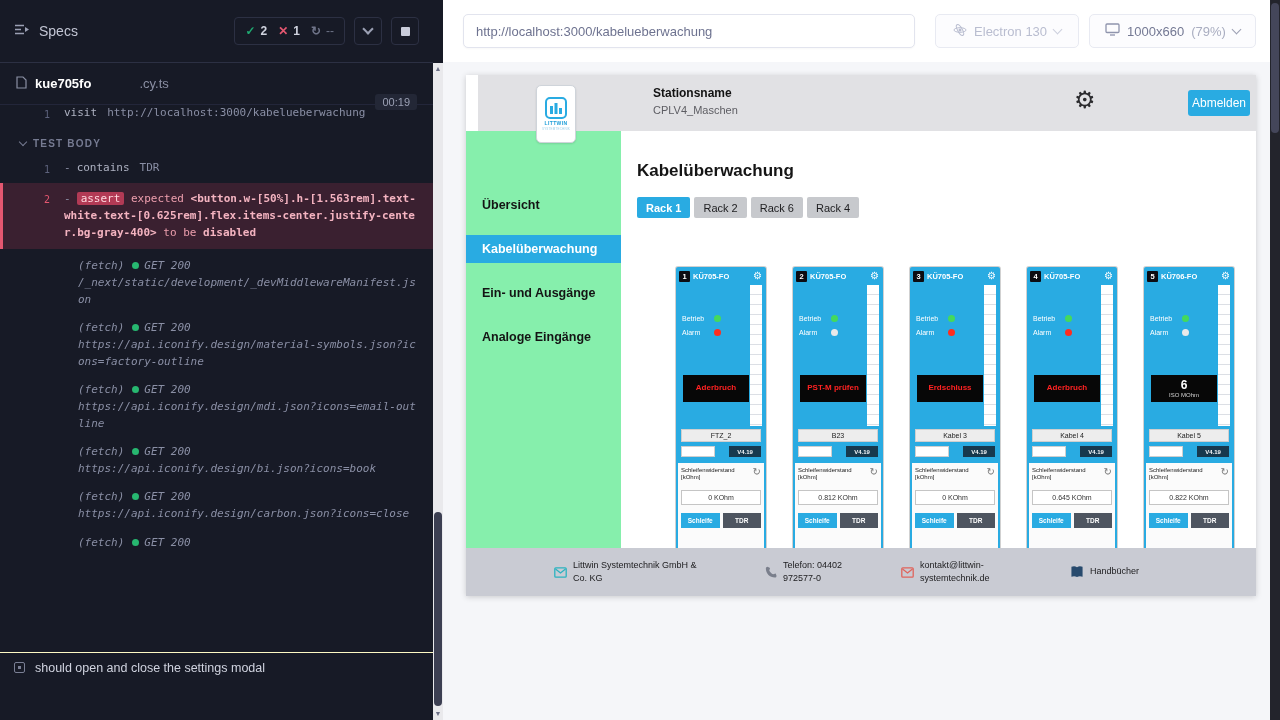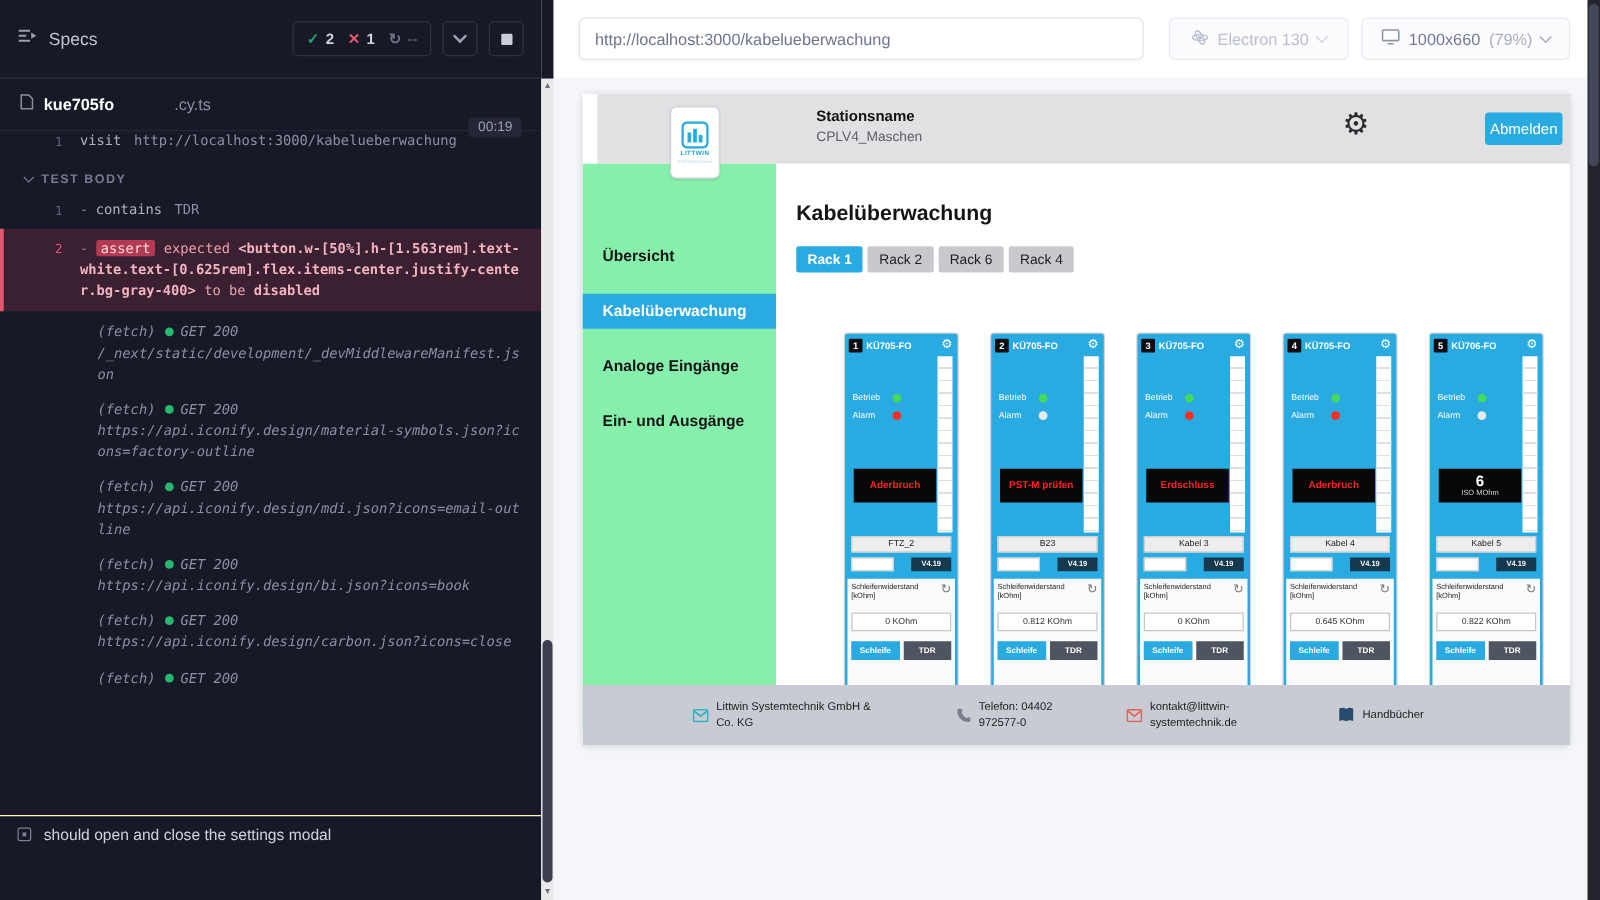--- a/index.html
+++ b/index.html
@@ -379,22 +379,22 @@
           <rect x="9.5" y="6" width="3" height="11" fill="#29abe2"></rect>
           <rect x="14" y="11" width="3" height="6" fill="#29abe2"></rect>
         </svg>
         <span class="logo-word">LITTWIN</span>
         <span class="logo-sub">SYSTEMTECHNIK</span>
       </div>
 
       <div class="app-nav">
         <div class="nav-item">Übersicht</div>
         <div class="nav-item active">Kabelüberwachung</div>
+        <div class="nav-item">Ein- und Ausgänge</div>
         <div class="nav-item">Analoge Eingänge</div>
-        <div class="nav-item">Ein- und Ausgänge</div>
       </div>
 
       <div class="app-main">
         <h1 class="main-title">Kabelüberwachung</h1>
         <div class="tabs">
           <div class="tab active">Rack 1</div>
           <div class="tab">Rack 2</div>
           <div class="tab">Rack 6</div>
           <div class="tab">Rack 4</div>
         </div>

